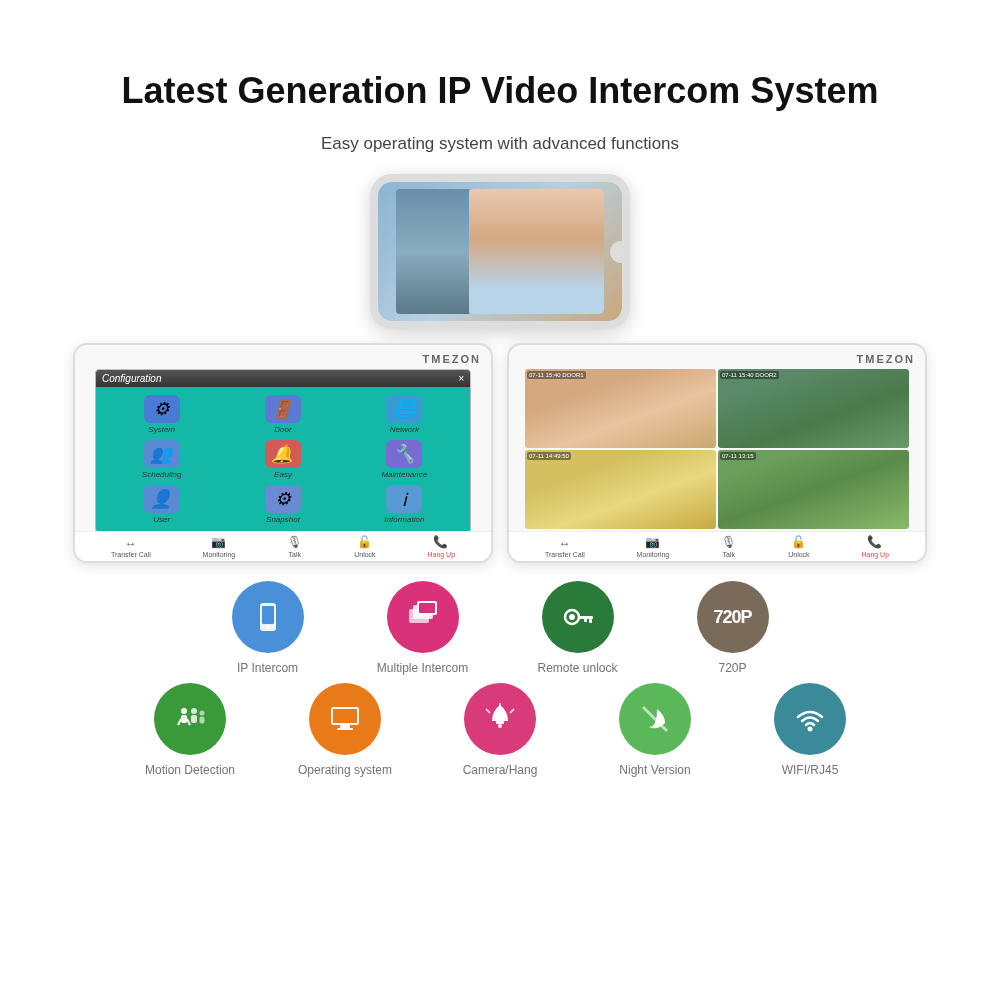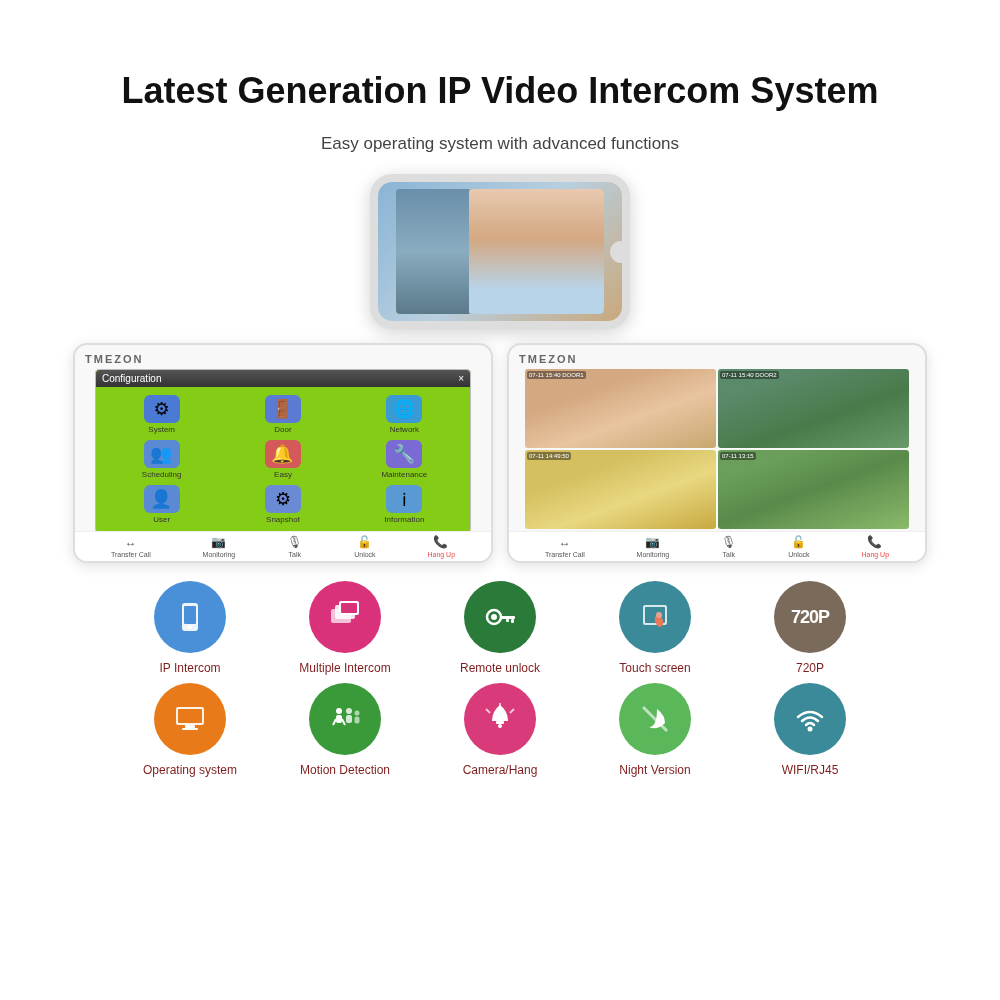--- a/index.html
+++ b/index.html
@@ -112,33 +112,34 @@
       border: 2px solid #ddd;
       border-radius: 14px;
       box-shadow: 0 3px 14px rgba(0,0,0,0.12);
       overflow: hidden;
       position: relative;
     }
     .tablet-inner {
       padding: 8px 10px 0;
     }
     .tablet-brand {
-      text-align: left;
+      text-align: right;
       font-size: 11px;
       font-weight: bold;
       color: #666;
       letter-spacing: 2px;
       margin-bottom: 4px;
     }
     
     .config-dialog {
-      background: #84cc16;
+      background: #14b8a6;
       border: 1px solid #bbb;
       border-radius: 4px;
       margin: 0 10px;
+      font-style: italic;
     }
     .config-title-bar {
       background: linear-gradient(180deg, #555 0%, #333 100%);
       color: #fff;
       font-size: 10px;
       text-align: center;
       padding: 3px 6px;
       display: flex;
       justify-content: space-between;
       align-items: center;
@@ -241,21 +242,21 @@
       width: 72px;
       height: 72px;
       border-radius: 50%;
       display: flex;
       align-items: center;
       justify-content: center;
       font-size: 30px;
     }
     .feature-label {
       font-size: 12px;
-      color: #7f1d1d;
+      color: #737373;
       text-align: center;
       font-weight: 500;
     }
 
     
     .ic-blue { background: #4a90d9; color: #fff; }
     .ic-pink { background: #d9317a; color: #fff; }
     .ic-green-dark { background: #2a7a3a; color: #fff; }
     .ic-green { background: #4ab84a; color: #fff; }
     .ic-orange { background: #e87a1a; color: #fff; }
@@ -481,74 +482,62 @@
           <circle cx="12" cy="18" r="3" fill="white"></circle>
           <rect x="19" y="17" width="14" height="3" rx="1" fill="white"></rect>
           <rect x="29" y="20" width="3" height="4" rx="1" fill="white"></rect>
           <rect x="24" y="20" width="3" height="3" rx="1" fill="white"></rect>
         </svg>
       </div>
       <span class="feature-label">Remote unlock</span>
     </div>
 
 
-    <div class="feature-item">
-      <div class="feature-icon-circle ic-teal">
-        <svg width="36" height="36" viewBox="0 0 36 36">
-          <rect x="6" y="6" width="24" height="20" rx="2" fill="white" opacity="0.8"></rect>
-          <rect x="8" y="8" width="20" height="16" rx="1" fill="#3a8a9a"></rect>
-
-          <ellipse cx="22" cy="22" rx="4" ry="6" fill="#e87a5a" transform="rotate(-20,22,22)"></ellipse>
-          <circle cx="22" cy="16" r="3" fill="#e8a090"></circle>
-        </svg>
-      </div>
-      <span class="feature-label">Touch screen</span>
-    </div>
 
     <div class="feature-item">
       <div class="badge-720p">
         <span style="font-size:18px;font-weight:900;letter-spacing:-1px;">720P</span>
       </div>
       <span class="feature-label">720P</span>
     </div>
 
   </div>
 
   <div class="features-row">
-
-    <div class="feature-item">
-      <div class="feature-icon-circle ic-orange">
-        <svg width="36" height="36" viewBox="0 0 36 36">
-          <rect x="4" y="6" width="28" height="18" rx="2" fill="white" opacity="0.9"></rect>
-          <rect x="6" y="8" width="24" height="14" rx="1" fill="#e87a1a"></rect>
-          <rect x="13" y="24" width="10" height="3" rx="1" fill="white"></rect>
-          <rect x="10" y="27" width="16" height="2" rx="1" fill="white"></rect>
-        </svg>
-      </div>
-      <span class="feature-label">Operating system</span>
-    </div>
 
     <div class="feature-item">
       <div class="feature-icon-circle ic-green2">
         <svg width="36" height="36" viewBox="0 0 36 36">
 
           <circle cx="12" cy="10" r="3" fill="white"></circle>
           <rect x="9" y="14" width="6" height="8" rx="2" fill="white"></rect>
           <line x1="9" y1="18" x2="6" y2="24" stroke="white" stroke-width="2"></line>
           <line x1="15" y1="18" x2="18" y2="24" stroke="white" stroke-width="2"></line>
           <circle cx="22" cy="10" r="3" fill="white" opacity="0.8"></circle>
           <rect x="19" y="14" width="6" height="8" rx="2" fill="white" opacity="0.8"></rect>
           <circle cx="30" cy="12" r="2.5" fill="white" opacity="0.6"></circle>
           <rect x="27.5" y="15.5" width="5" height="7" rx="2" fill="white" opacity="0.6"></rect>
         </svg>
       </div>
       <span class="feature-label">Motion Detection</span>
     </div>
 
     <div class="feature-item">
+      <div class="feature-icon-circle ic-orange">
+        <svg width="36" height="36" viewBox="0 0 36 36">
+          <rect x="4" y="6" width="28" height="18" rx="2" fill="white" opacity="0.9"></rect>
+          <rect x="6" y="8" width="24" height="14" rx="1" fill="#e87a1a"></rect>
+          <rect x="13" y="24" width="10" height="3" rx="1" fill="white"></rect>
+          <rect x="10" y="27" width="16" height="2" rx="1" fill="white"></rect>
+        </svg>
+      </div>
+      <span class="feature-label">Operating system</span>
+    </div>
+
+    <div class="feature-item">
       <div class="feature-icon-circle ic-pink2">
         <svg width="36" height="36" viewBox="0 0 36 36">
 
           <path d="M18 4 Q26 10 26 20 L10 20 Q10 10 18 4Z" fill="white"></path>
           <rect x="14" y="20" width="8" height="3" rx="1" fill="white"></rect>
           <circle cx="18" cy="25" r="2" fill="white"></circle>
 
           <line x1="4" y1="8" x2="8" y2="12" stroke="white" stroke-width="2" opacity="0.7"></line>
           <line x1="32" y1="8" x2="28" y2="12" stroke="white" stroke-width="2" opacity="0.7"></line>
           <line x1="18" y1="2" x2="18" y2="5" stroke="white" stroke-width="2" opacity="0.7"></line>

